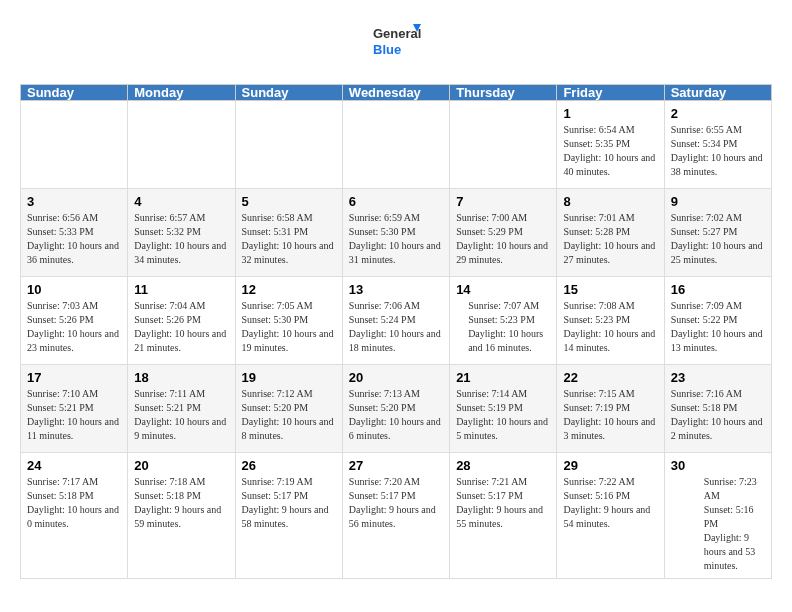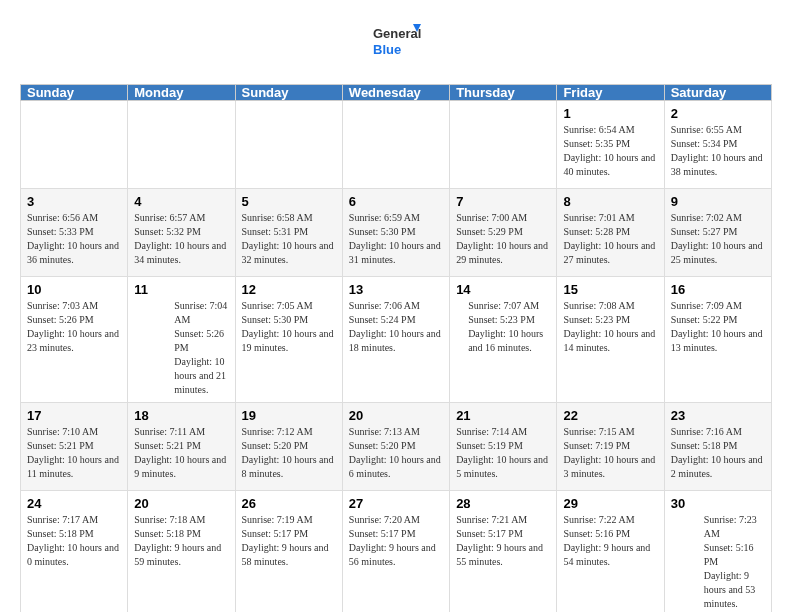--- a/index.html
+++ b/index.html
@@ -169,21 +169,21 @@
       </tr>
       <tr>
         <td>
           <span class="day-number">10</span>
           <div class="day-info" style="white-space: pre-line;">Sunrise: 7:03 AM
 Sunset: 5:26 PM
 Daylight: 10 hours and 23 minutes.</div>
         </td>
         <td>
           <span class="day-number">11</span>
-          <div class="day-info" style="white-space: pre-line; margin-left: 40px;">Sunrise: 7:04 AM
+          <div class="day-info" style="white-space: pre-line;">Sunrise: 7:04 AM
 Sunset: 5:26 PM
 Daylight: 10 hours and 21 minutes.</div>
         </td>
         <td>
           <span class="day-number">12</span>
           <div class="day-info" style="white-space: pre-line;">Sunrise: 7:05 AM
 Sunset: 5:30 PM
 Daylight: 10 hours and 19 minutes.</div>
         </td>
         <td>

